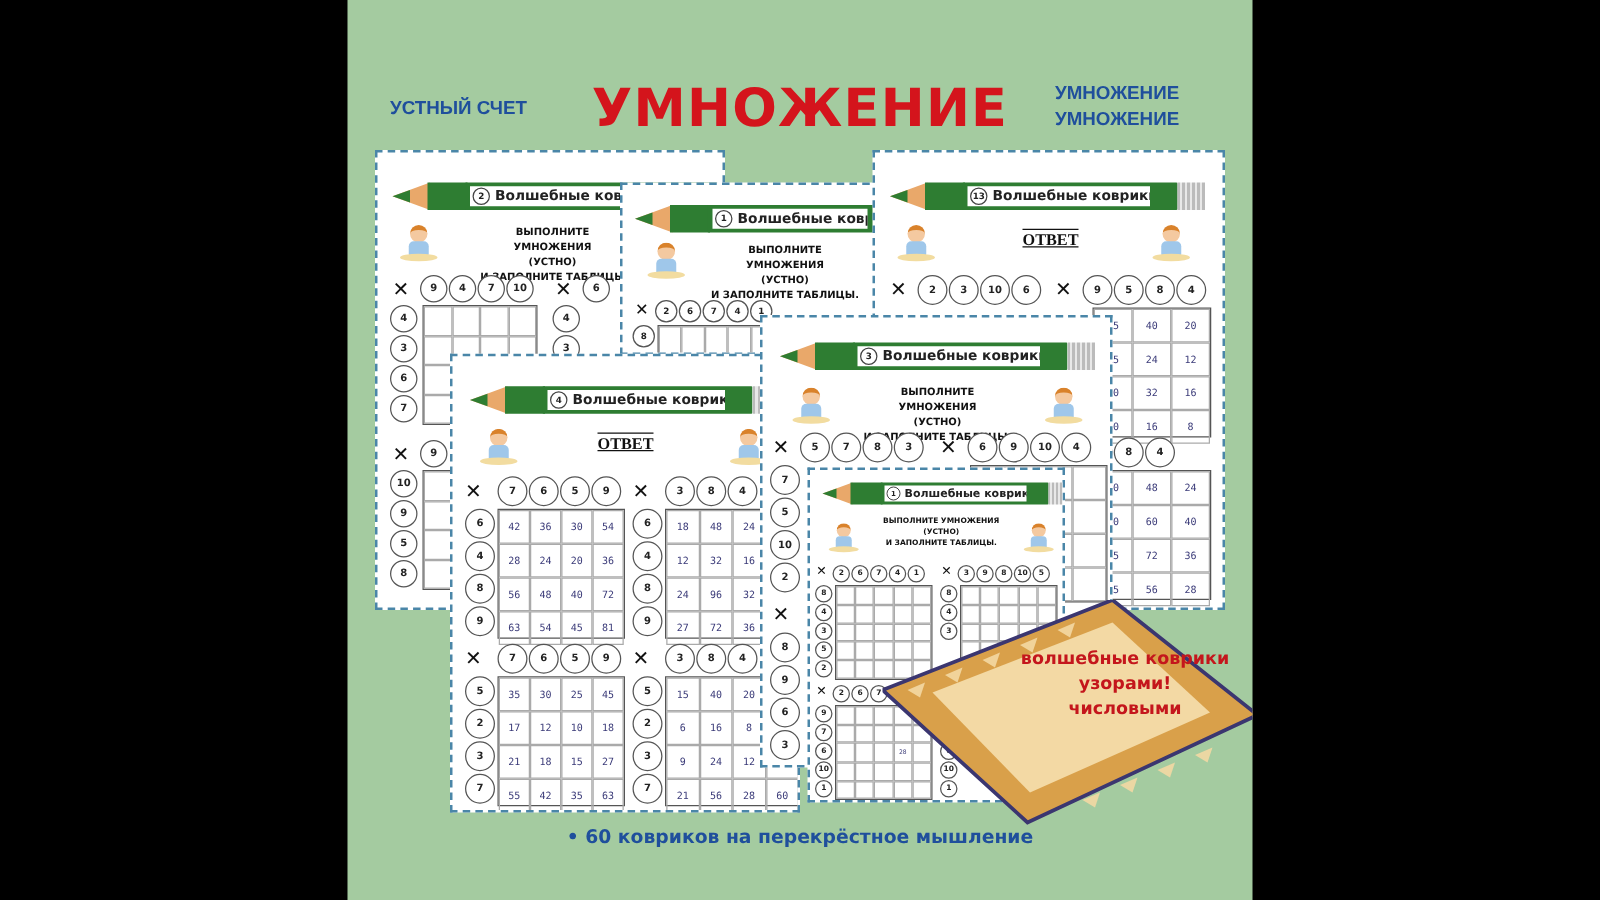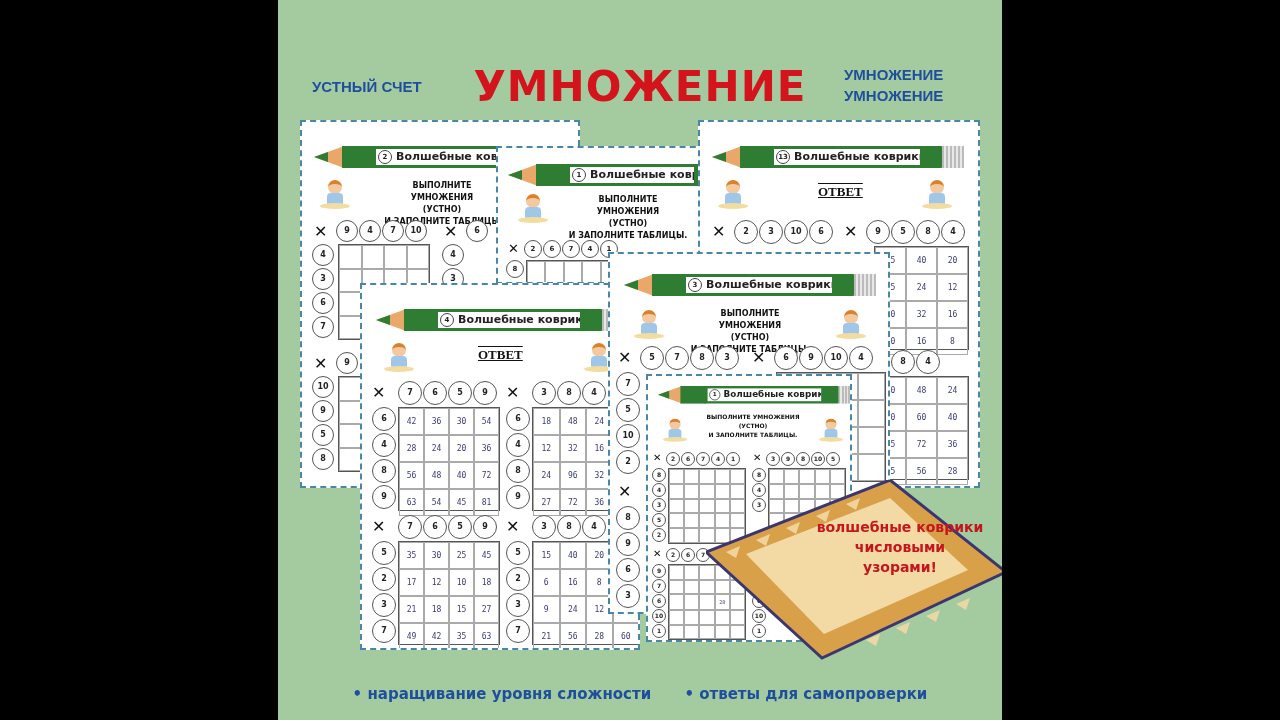--- a/index.html
+++ b/index.html
@@ -327,21 +327,21 @@
           <div style="line-height:25px;">25</div>
           <div style="line-height:25px;">45</div>
         <div style="line-height:25px;">17</div>
           <div style="line-height:25px;">12</div>
           <div style="line-height:25px;">10</div>
           <div style="line-height:25px;">18</div>
         <div style="line-height:25px;">21</div>
           <div style="line-height:25px;">18</div>
           <div style="line-height:25px;">15</div>
           <div style="line-height:25px;">27</div>
-        <div style="line-height:25px;">49</div>
+        <div style="line-height:25px;">55</div>
           <div style="line-height:25px;">42</div>
           <div style="line-height:25px;">35</div>
           <div style="line-height:25px;">63</div>
       </div>
     </div>
 
     <div class="mat" style="left:142px;top:230px;">
       <div class="x" style="left:2px;top:2px;">✕</div>
       <div class="circle" style="left:28px;top:0;width:24px;height:24px;font-size:8px;line-height:22px;">3</div>
       <div class="circle" style="left:53px;top:0;width:24px;height:24px;font-size:8px;line-height:22px;">8</div>
@@ -600,21 +600,18 @@
         <polygon points="110,36 124,30 120,42"></polygon>
         <polygon points="140,24 154,18 150,30"></polygon>
       <polygon points="160,160 174,154 170,166"></polygon>
         <polygon points="190,148 204,142 200,154"></polygon>
         <polygon points="220,136 234,130 230,142"></polygon>
         <polygon points="250,124 264,118 260,130"></polygon>
     </g>
   </svg>
   <div class="rug-text">
     <div>волшебные коврики</div>
+    <div>узорами!</div>
     <div>числовыми</div>
-    <div>узорами!</div>
-  </div>
-
-  <div class="bullets b2">
-    <span>• наращивание уровня сложности</span>
-    <span>• ответы для самопроверки</span>
-  </div>
+  </div>
+
+  <div class="bullets b1">• 60 ковриков на перекрёстное мышление</div>
 </div>
 
 </body></html>

